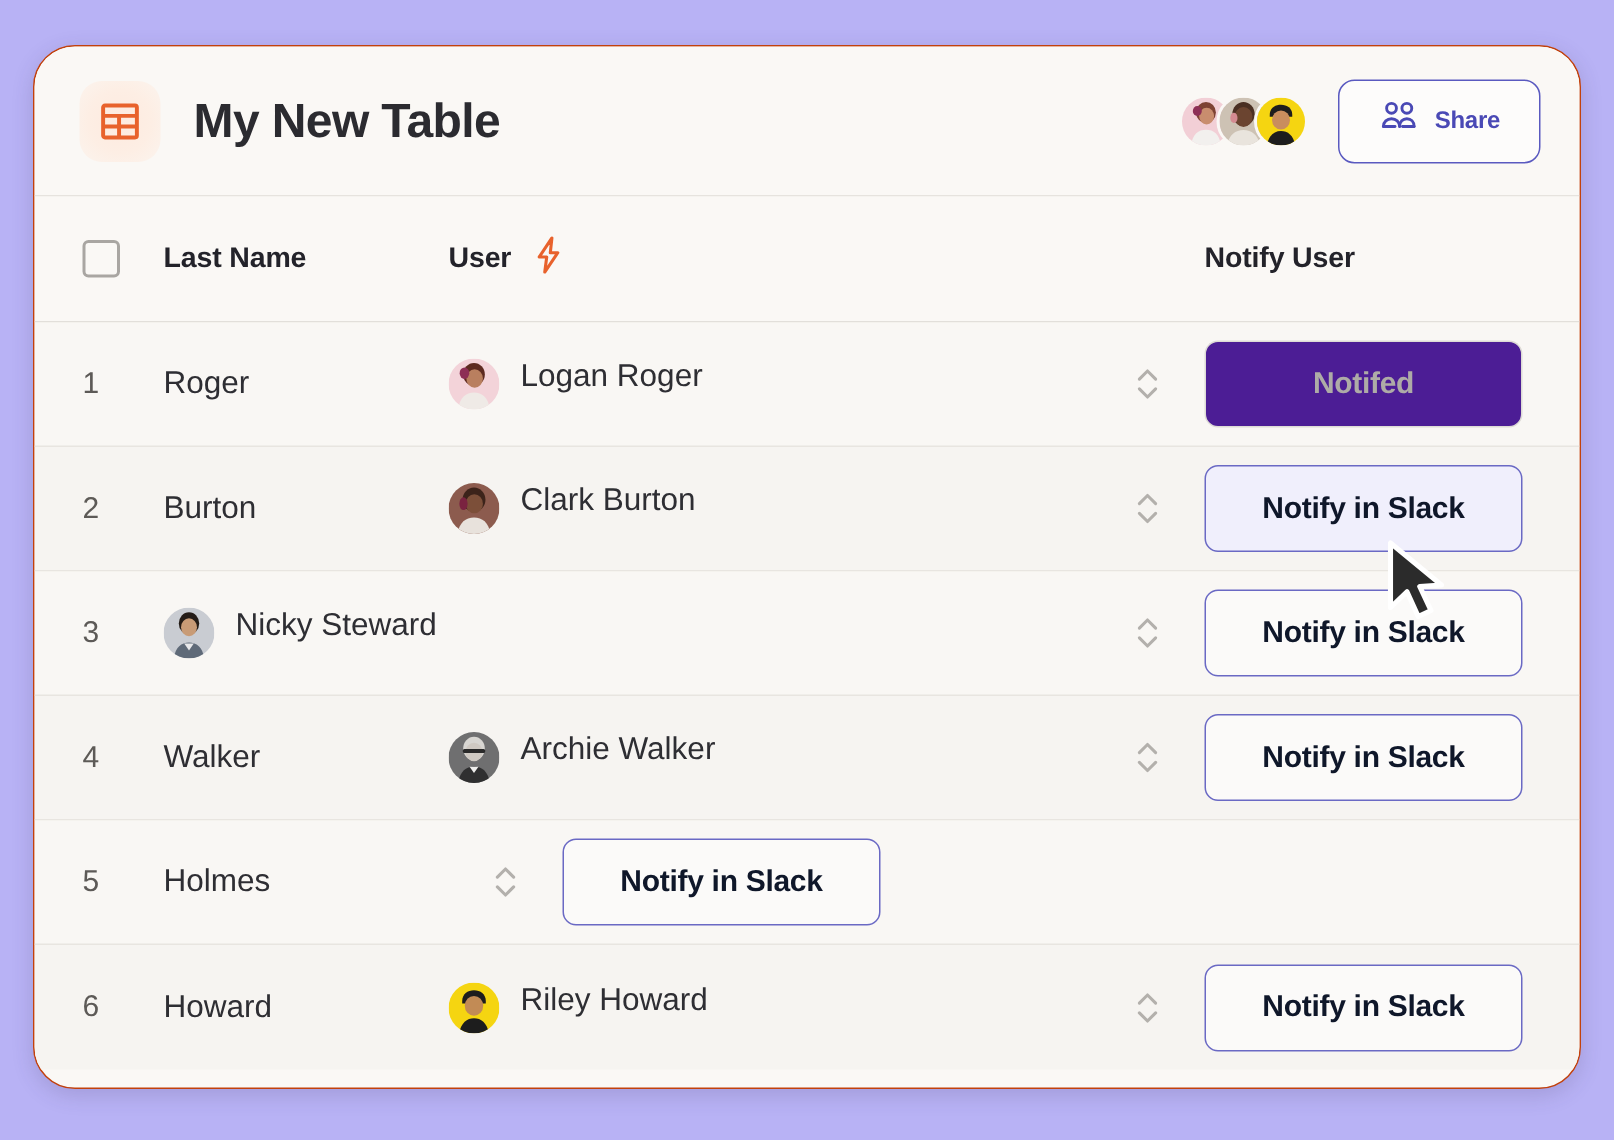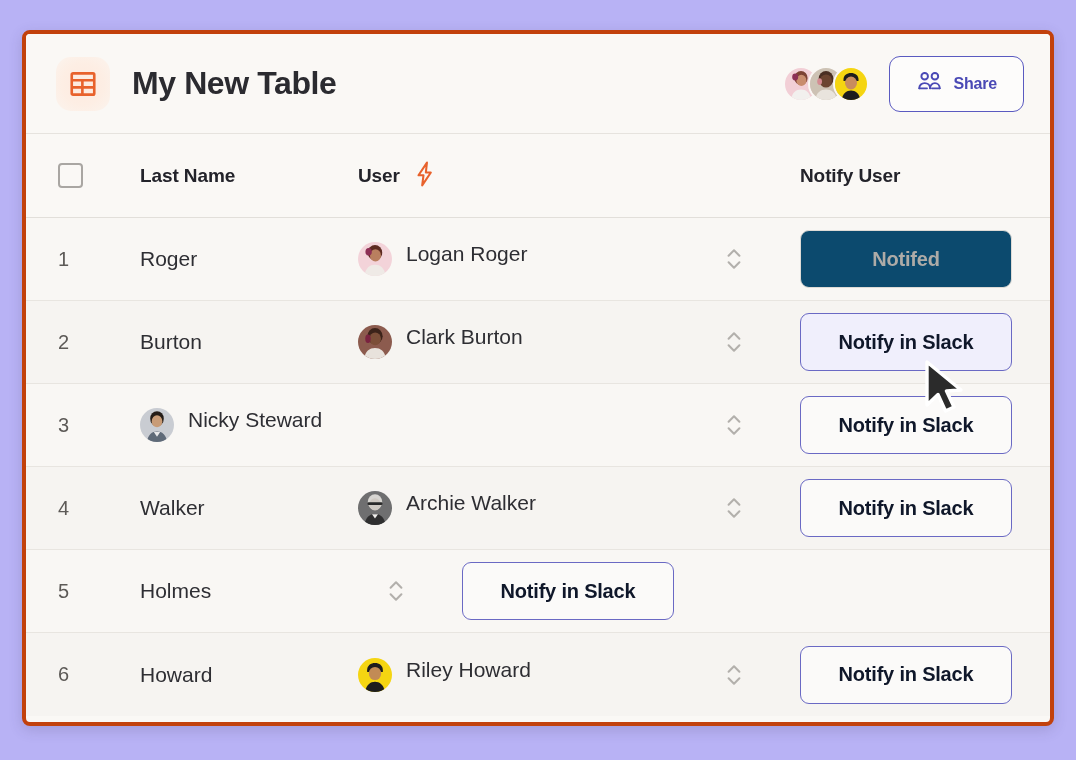--- a/index.html
+++ b/index.html
@@ -13,22 +13,22 @@
     position: relative;
   }
 
   .card {
     position: absolute;
     left: 22px;
     top: 30px;
     width: 1032px;
     height: 696px;
     background: #faf8f5;
-    border-radius: 8px;
-    border: 4px solid #c2410c;
+    border-radius: 28px;
+    border: 1px solid #c2410c;
     box-shadow: 0 4px 14px rgba(60,50,90,0.18);
     overflow: hidden;
     display: flex;
     flex-direction: column;
   }
 
   
   .card-header {
     height: 100px;
     flex: 0 0 100px;
@@ -90,21 +90,20 @@
     letter-spacing: -0.2px;
   }
 
   
   .table { flex: 1; display: flex; flex-direction: column; }
 
   .row {
     display: flex;
     align-items: center;
     border-bottom: 1px solid #e8e5e0;
-    gap: 28px;
   }
   .row:last-child { border-bottom: none; }
 
   .head-row {
     height: 84px;
     flex: 0 0 84px;
     background: #faf8f5;
     border-bottom: 1px solid #e2dfda;
   }
   .data-row {
@@ -165,21 +164,21 @@
     font-size: 20px;
     font-weight: bold;
     font-family: "Liberation Sans", sans-serif;
     letter-spacing: -0.2px;
     cursor: pointer;
     display: flex; align-items: center; justify-content: center;
   }
   .notify-btn.hovered { background: #f0effc; }
   .notify-btn.done {
     border: 1.5px solid #dedbd6;
-    background: #0c4a6e;
+    background: #4c1d95;
     color: #aeaba7;
     cursor: default;
   }
 
   .sort-ico { display: block; }
 
   
   .cursor {
     position: absolute;
     left: 922px; top: 360px;

